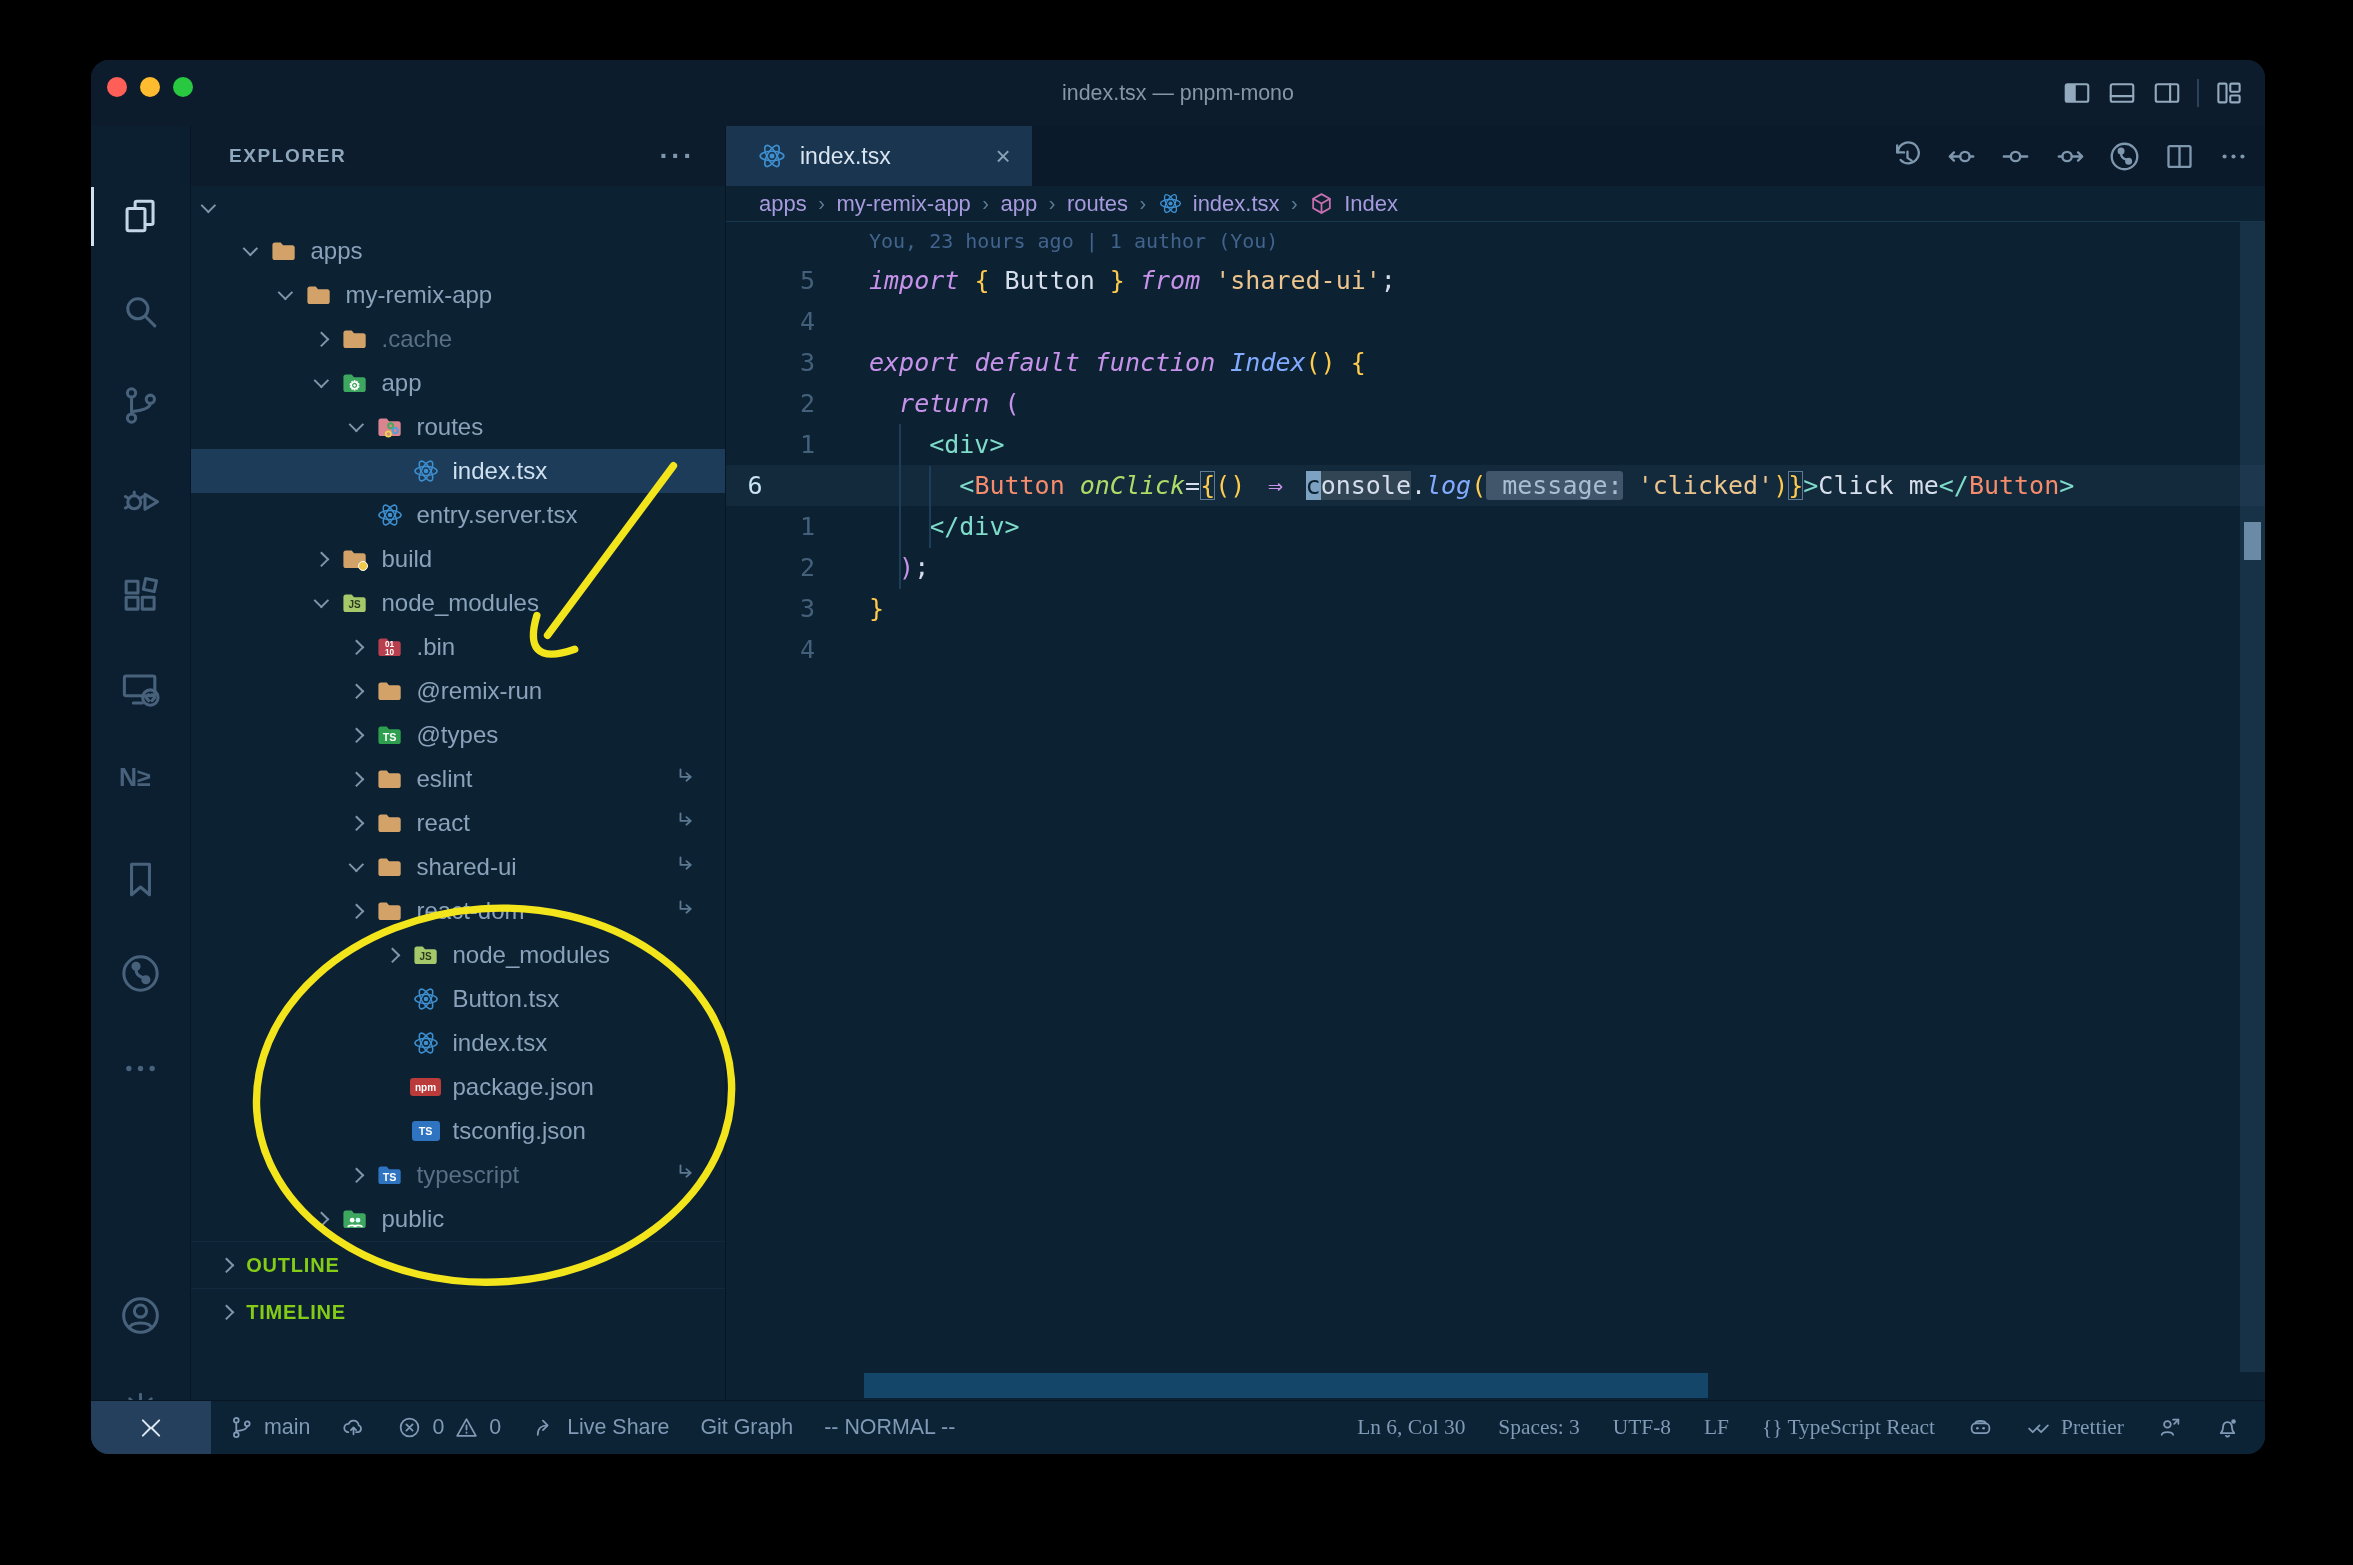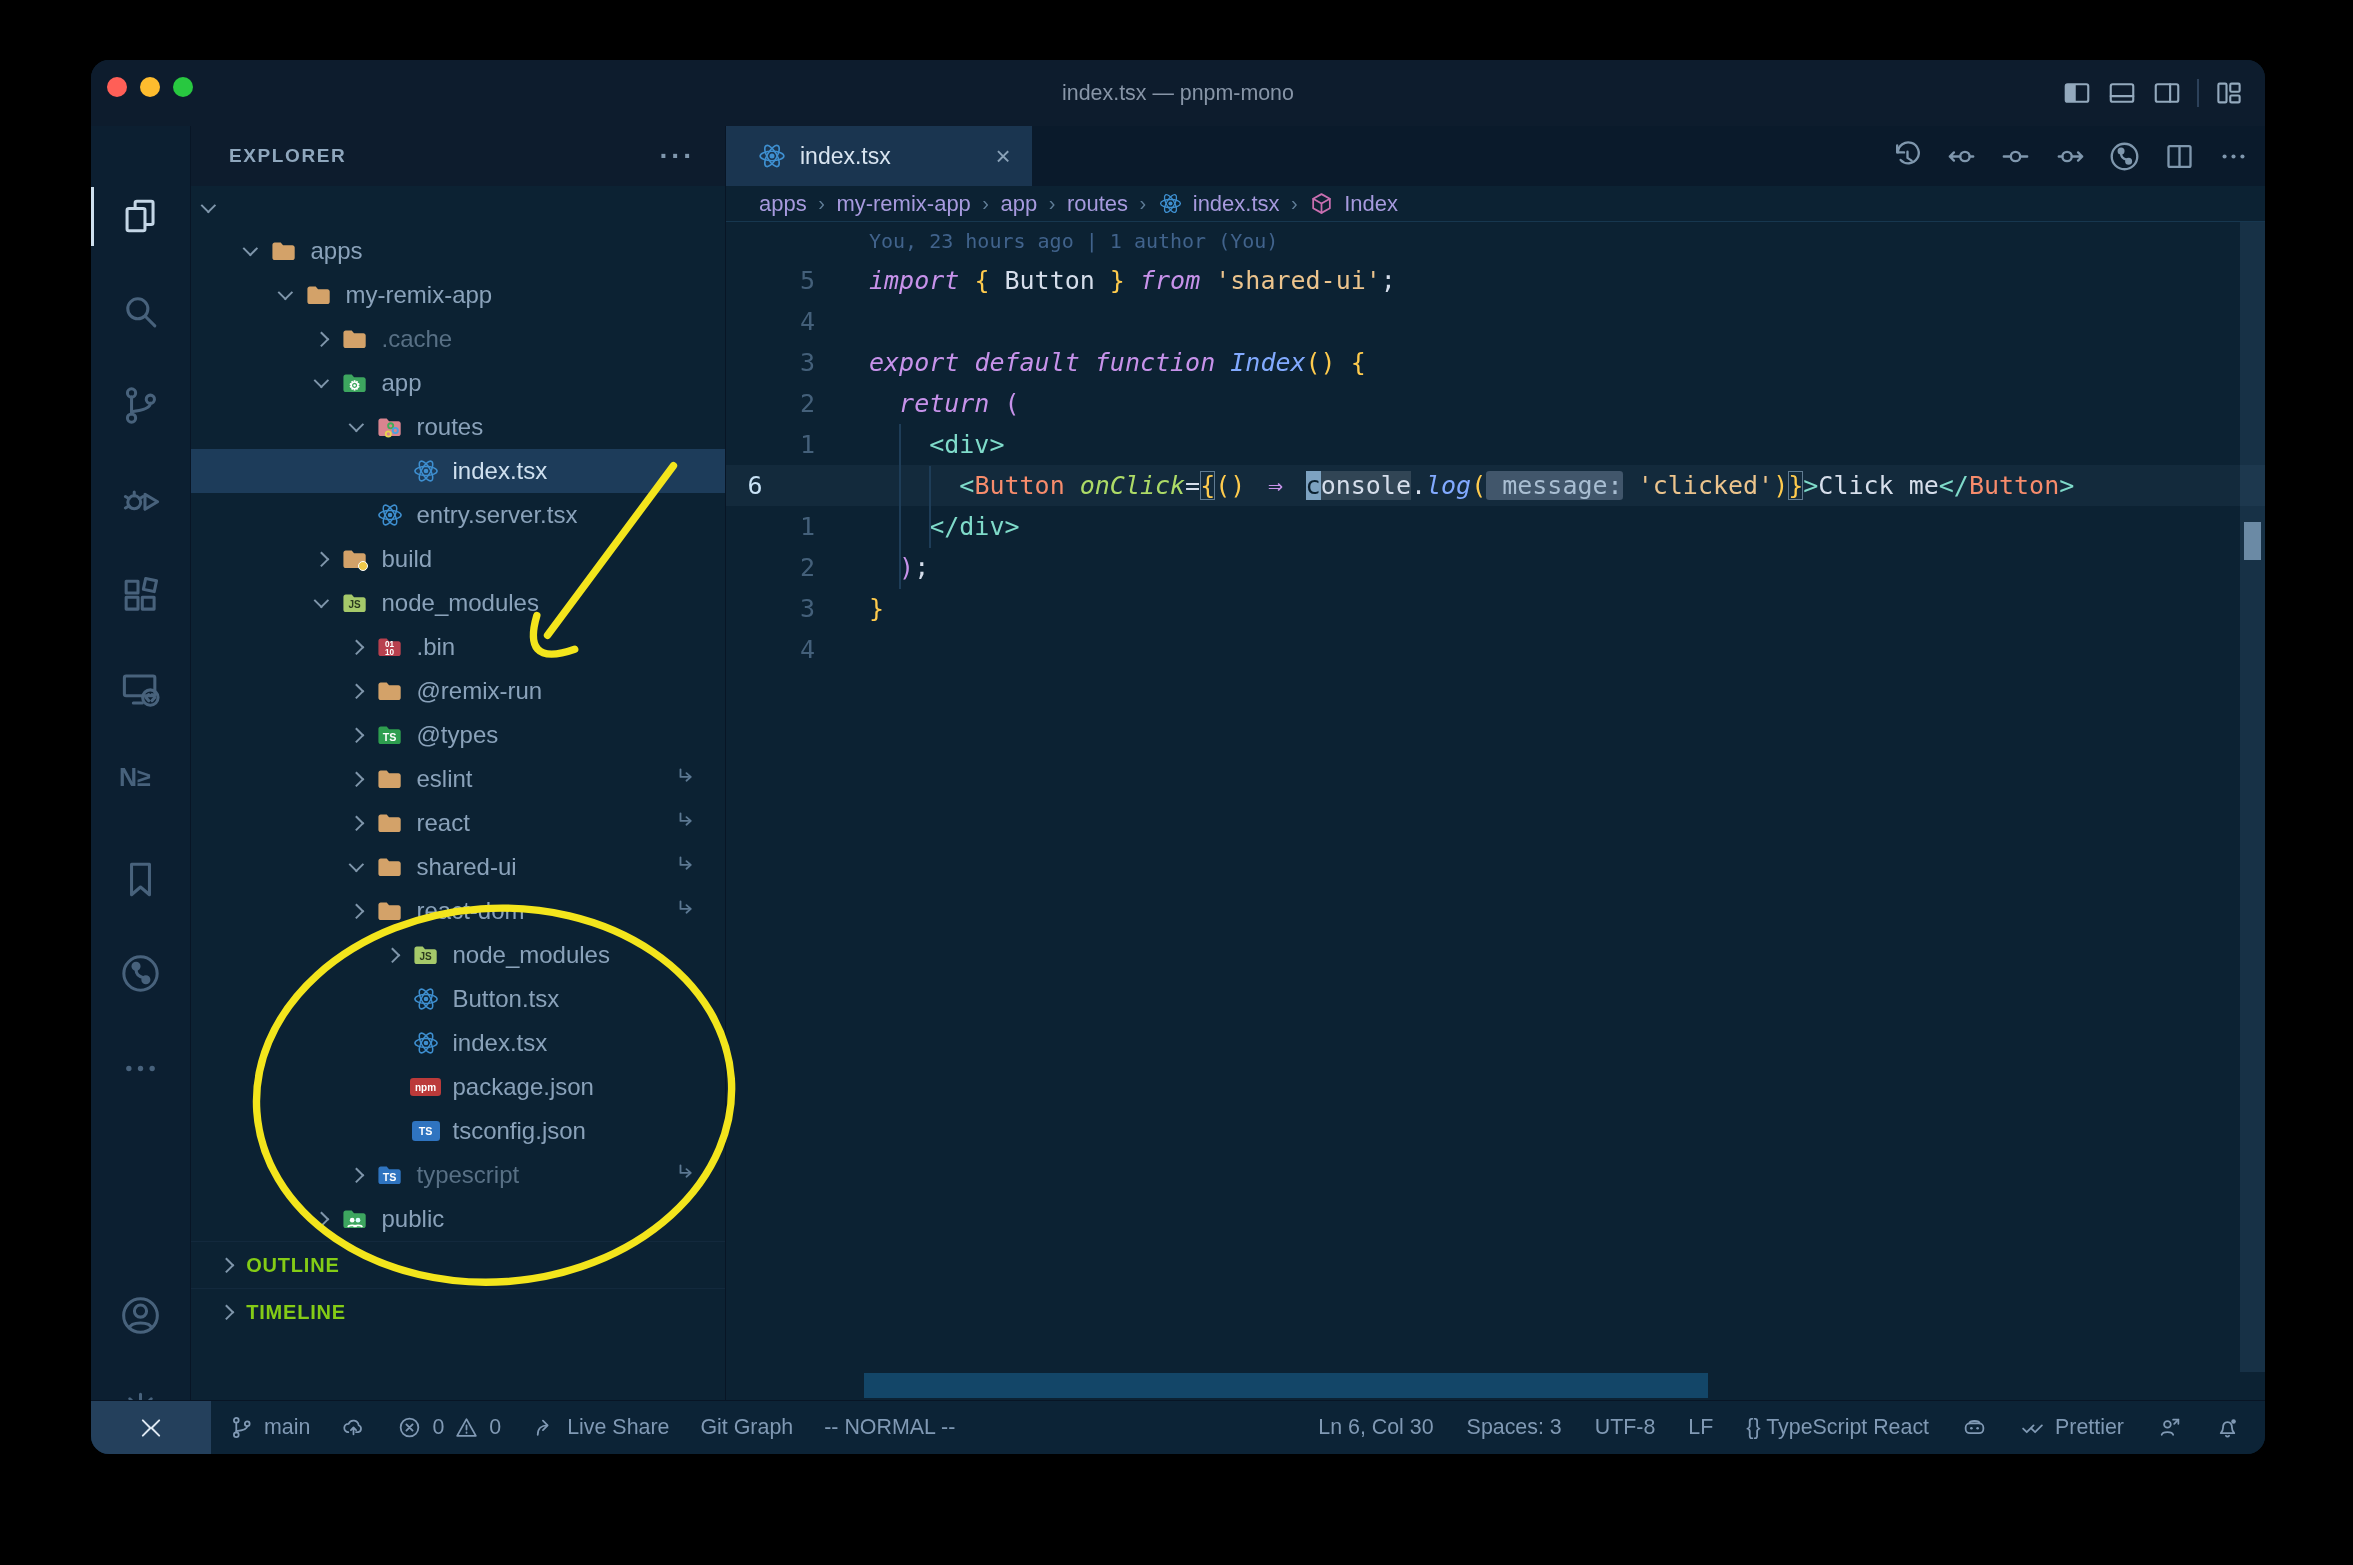--- a/index.html
+++ b/index.html
@@ -84,21 +84,21 @@
   .tok-I{color:#a9bed2;background:#41566b;border-radius:3.3px;padding-left:16px;}
   .iguide{position:absolute;width:1.6px;background:#1e3d58;}
   .vscroll{position:absolute;right:0;top:96px;bottom:28px;width:25px;background:rgba(90,140,190,0.14);}
   .vmark{position:absolute;right:4.1px;top:300px;width:16.5px;height:38px;background:#6b8aa5;}
   .hscroll{position:absolute;left:138px;bottom:1.6px;width:844px;height:25px;background:#134668;}
   
   .statusbar{position:absolute;left:0;right:0;bottom:0;height:54px;background:var(--statusbar);border-top:1.6px solid var(--border);color:#8099b4;font-size:21.4px;}
   .remote-seg{position:absolute;left:0;top:0;bottom:0;width:120px;background:#24405c;display:flex;align-items:center;justify-content:center;color:#dce6f0;}
   .remote-seg .icon{width:28px;height:28px;}
   .sb-left{position:absolute;left:138px;top:0;bottom:0;display:flex;align-items:center;gap:31px;}
-  .sb-right{position:absolute;right:25px;top:0;bottom:0;display:flex;align-items:center;gap:33px;}
+  .sb-right{position:absolute;right:25px;top:0;bottom:0;display:flex;align-items:center;gap:33px;font-family:Liberation Serif, serif;}
   .sb-item{display:flex;align-items:center;gap:10px;}
   .sb-item .icon{width:25px;height:25px;}
   
   .overlay{position:absolute;left:0;top:0;width:2354px;height:1565px;pointer-events:none;}
   .icon svg{width:100%;height:100%;display:block;}
 </style>
 </head>
 <body>
 
 <div class="window">

